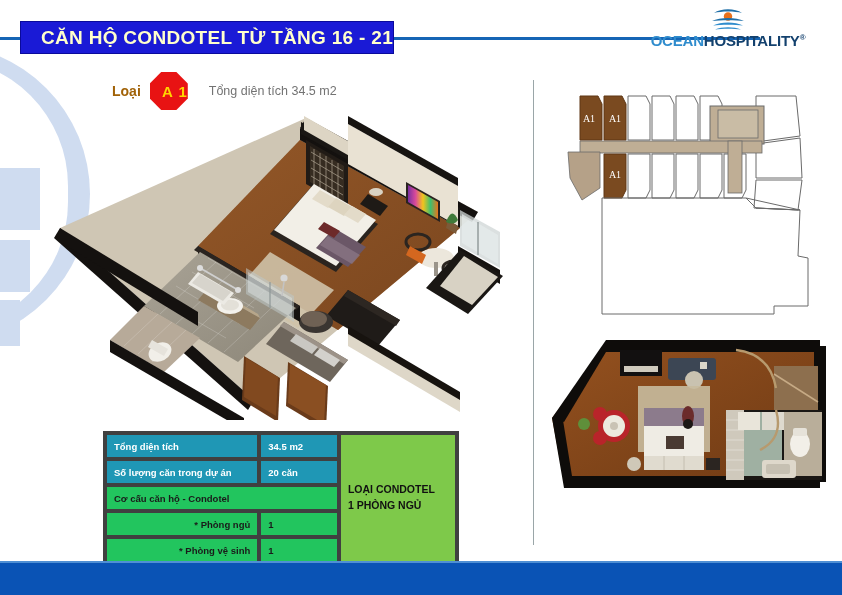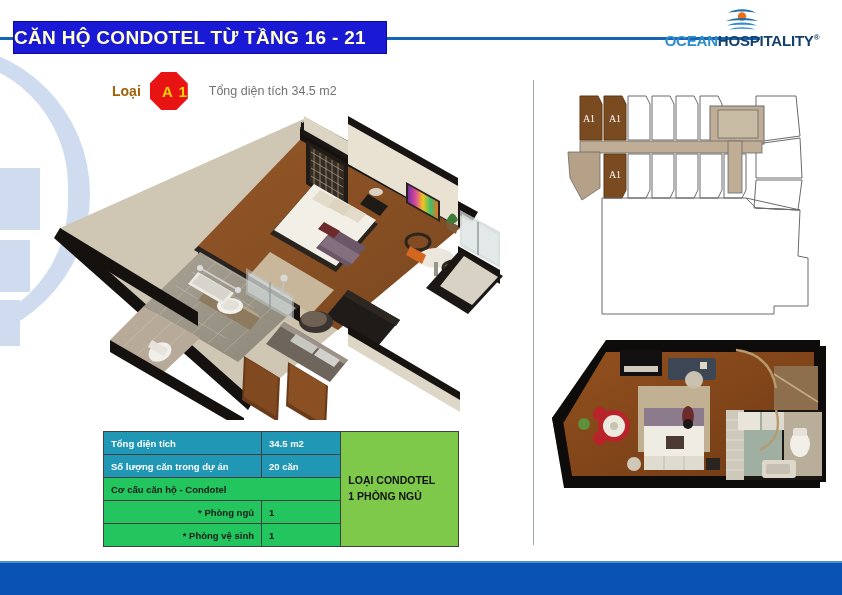--- a/index.html
+++ b/index.html
@@ -17,31 +17,31 @@
   .arc3{left:-42px;top:240px;width:72px;height:52px;}
   .arc4{left:-42px;top:300px;width:62px;height:46px;}
   .arc-big{position:absolute;left:-60px;top:44px;width:150px;height:300px;
            border-radius:0 150px 150px 0;background:#cfdcf0;}
   .arc-big-inner{position:absolute;left:-60px;top:58px;width:128px;height:272px;
            border-radius:0 140px 140px 0;background:#ffffff;}
 
   
   .hdr-line{position:absolute;left:0;top:37px;height:3px;width:760px;background:#1565b5;z-index:1;}
   .banner{
-    position:absolute;left:13px;top:21px;width:372px;height:31px;
+    position:absolute;left:20px;top:21px;width:372px;height:31px;
     background:#1a1ad6;border:1px solid #0a0a9b;z-index:3;
-    display:flex;align-items:center;justify-content:flex-start;
+    display:flex;align-items:center;justify-content:flex-end;
   }
   .banner-txt{
     color:#ffffcc;font-size:19px;font-weight:bold;letter-spacing:.3px;
     white-space:nowrap;line-height:1;
   }
 
   
-  .logo{position:absolute;right:15px;top:8px;width:170px;height:48px;z-index:3;text-align:center;}
+  .logo{position:absolute;right:29px;top:8px;width:170px;height:48px;z-index:3;text-align:center;}
   .logo-mark{width:34px;height:24px;margin:0 auto 1px auto;position:relative;}
   .logo-text{font-size:15px;font-weight:bold;letter-spacing:-.2px;white-space:nowrap;line-height:1;}
   .logo-ocean{color:#2f8ccd;}
   .logo-hosp{color:#13416e;}
   .logo-reg{font-size:8px;color:#13416e;vertical-align:super;}
 
   
   .divider{position:absolute;left:533px;top:80px;width:1px;height:465px;background:#9aa6a8;z-index:2;}
 
   
@@ -55,21 +55,21 @@
   .badge-txt{color:#ffd400;font-size:15px;font-weight:bold;letter-spacing:1px;}
   .area-txt{font-size:12.5px;font-weight:normal;color:#737373;margin-left:12px;}
 
   
   .render3d{position:absolute;left:48px;top:100px;width:455px;height:320px;z-index:3;}
   .iso{position:absolute;left:0;top:0;width:455px;height:320px;}
 
   
   .tbl{position:absolute;left:103px;top:431px;width:356px;height:112px;z-index:4;
        border-collapse:collapse;border:1px solid #7f7f7f;font-size:9.5px;}
-  .tbl td{border:1px solid #404040;padding:0 7px;height:22px;vertical-align:middle;}
+  .tbl td{border:4px solid #404040;padding:0 7px;height:22px;vertical-align:middle;}
   .c-teal{background:#1f97b5;color:#ffffff;font-weight:bold;}
   .c-yellow{background:#22c55e;color:#1a1a1a;font-weight:bold;}
   .c-green{background:#7ec94a;color:#111111;font-weight:bold;font-size:10.5px;line-height:1.5;}
   .ind{text-align:right;margin-left:16px;}
 
   
   .keyplan{position:absolute;left:560px;top:78px;width:270px;height:240px;z-index:3;}
   
   .topplan{position:absolute;left:548px;top:332px;width:288px;height:170px;z-index:3;}
 

